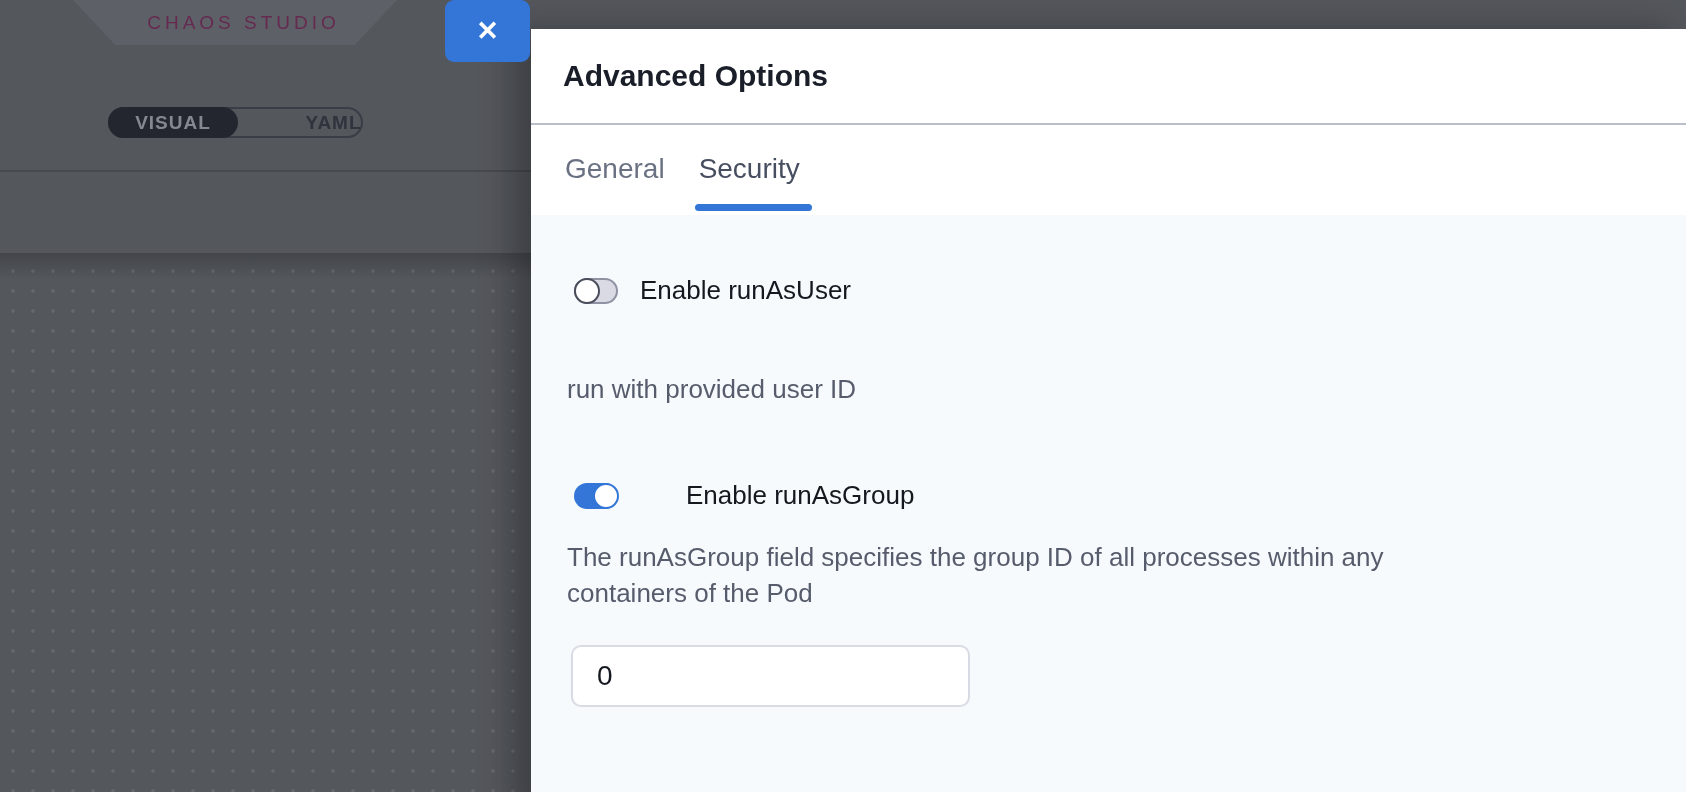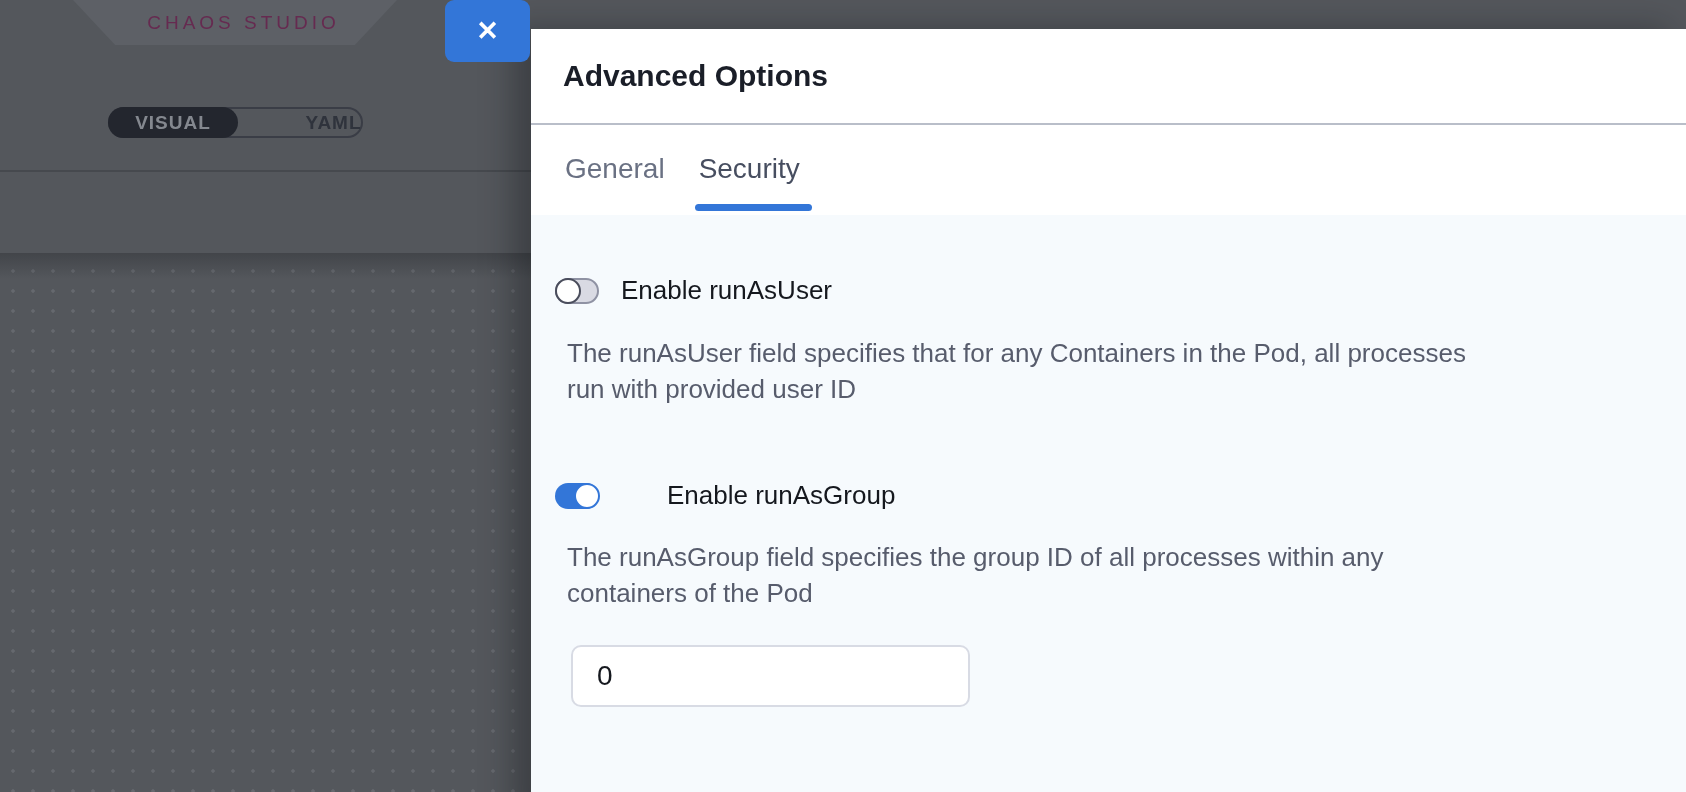--- a/index.html
+++ b/index.html
@@ -65,21 +65,21 @@
   .panel-title{font-size:30px;font-weight:bold;color:var(--title-text);}
   .tabs{height:88px;display:flex;align-items:center;padding-left:32px;gap:30px;background:var(--panel-bg);}
   .tab{position:relative;height:100%;display:flex;align-items:center;font-size:28px;
     color:var(--tab-inactive);cursor:pointer;padding:0 2px;}
   .tab.active{color:var(--tab-active);}
   .tab.active::after{content:"";position:absolute;left:-2px;right:-10px;bottom:2px;height:7px;
     border-radius:4px;background:var(--accent-blue);}
 
   .content{position:absolute;left:0;top:186px;width:1155px;height:606px;background:var(--content-bg);}
 
-  .toggle-row{position:absolute;left:24px;display:flex;align-items:center;}
+  .toggle-row{position:absolute;left:43px;display:flex;align-items:center;}
   .row-1{top:60px;}
   .row-2{top:265px;gap:46px;}
   .toggle{position:relative;width:44px;height:26px;border-radius:13px;cursor:pointer;flex:0 0 auto;}
   .toggle.off{background:var(--toggle-off-track);border:2px solid var(--toggle-off-border);}
   .toggle.off .knob{position:absolute;left:-2px;top:-2px;width:26px;height:26px;border-radius:50%;
     background:#ffffff;border:2px solid var(--knob-border);}
   .toggle.on{background:var(--accent-blue);}
   .toggle.on .knob{position:absolute;right:-1px;top:0;width:26px;height:26px;border-radius:50%;
     background:#ffffff;border:2px solid var(--accent-blue);}
   .toggle-label{margin-left:22px;font-size:26px;font-weight:500;color:var(--label-text);}
@@ -131,21 +131,21 @@
     <div class="content">
 
       <div class="toggle-row row-1">
         <div class="toggle off">
           <div class="knob"></div>
         </div>
         <span class="toggle-label">Enable runAsUser</span>
       </div>
 
       <p class="desc desc-1">
-        <span>The runAsUser field specifies that for any Containers in the Pod, all processes</span><br>
+        <br>
         <span>run with provided user ID</span>
       </p>
 
       <div class="toggle-row row-2">
         <div class="toggle on">
           <div class="knob"></div>
         </div>
         <span class="toggle-label">Enable runAsGroup</span>
       </div>
 

